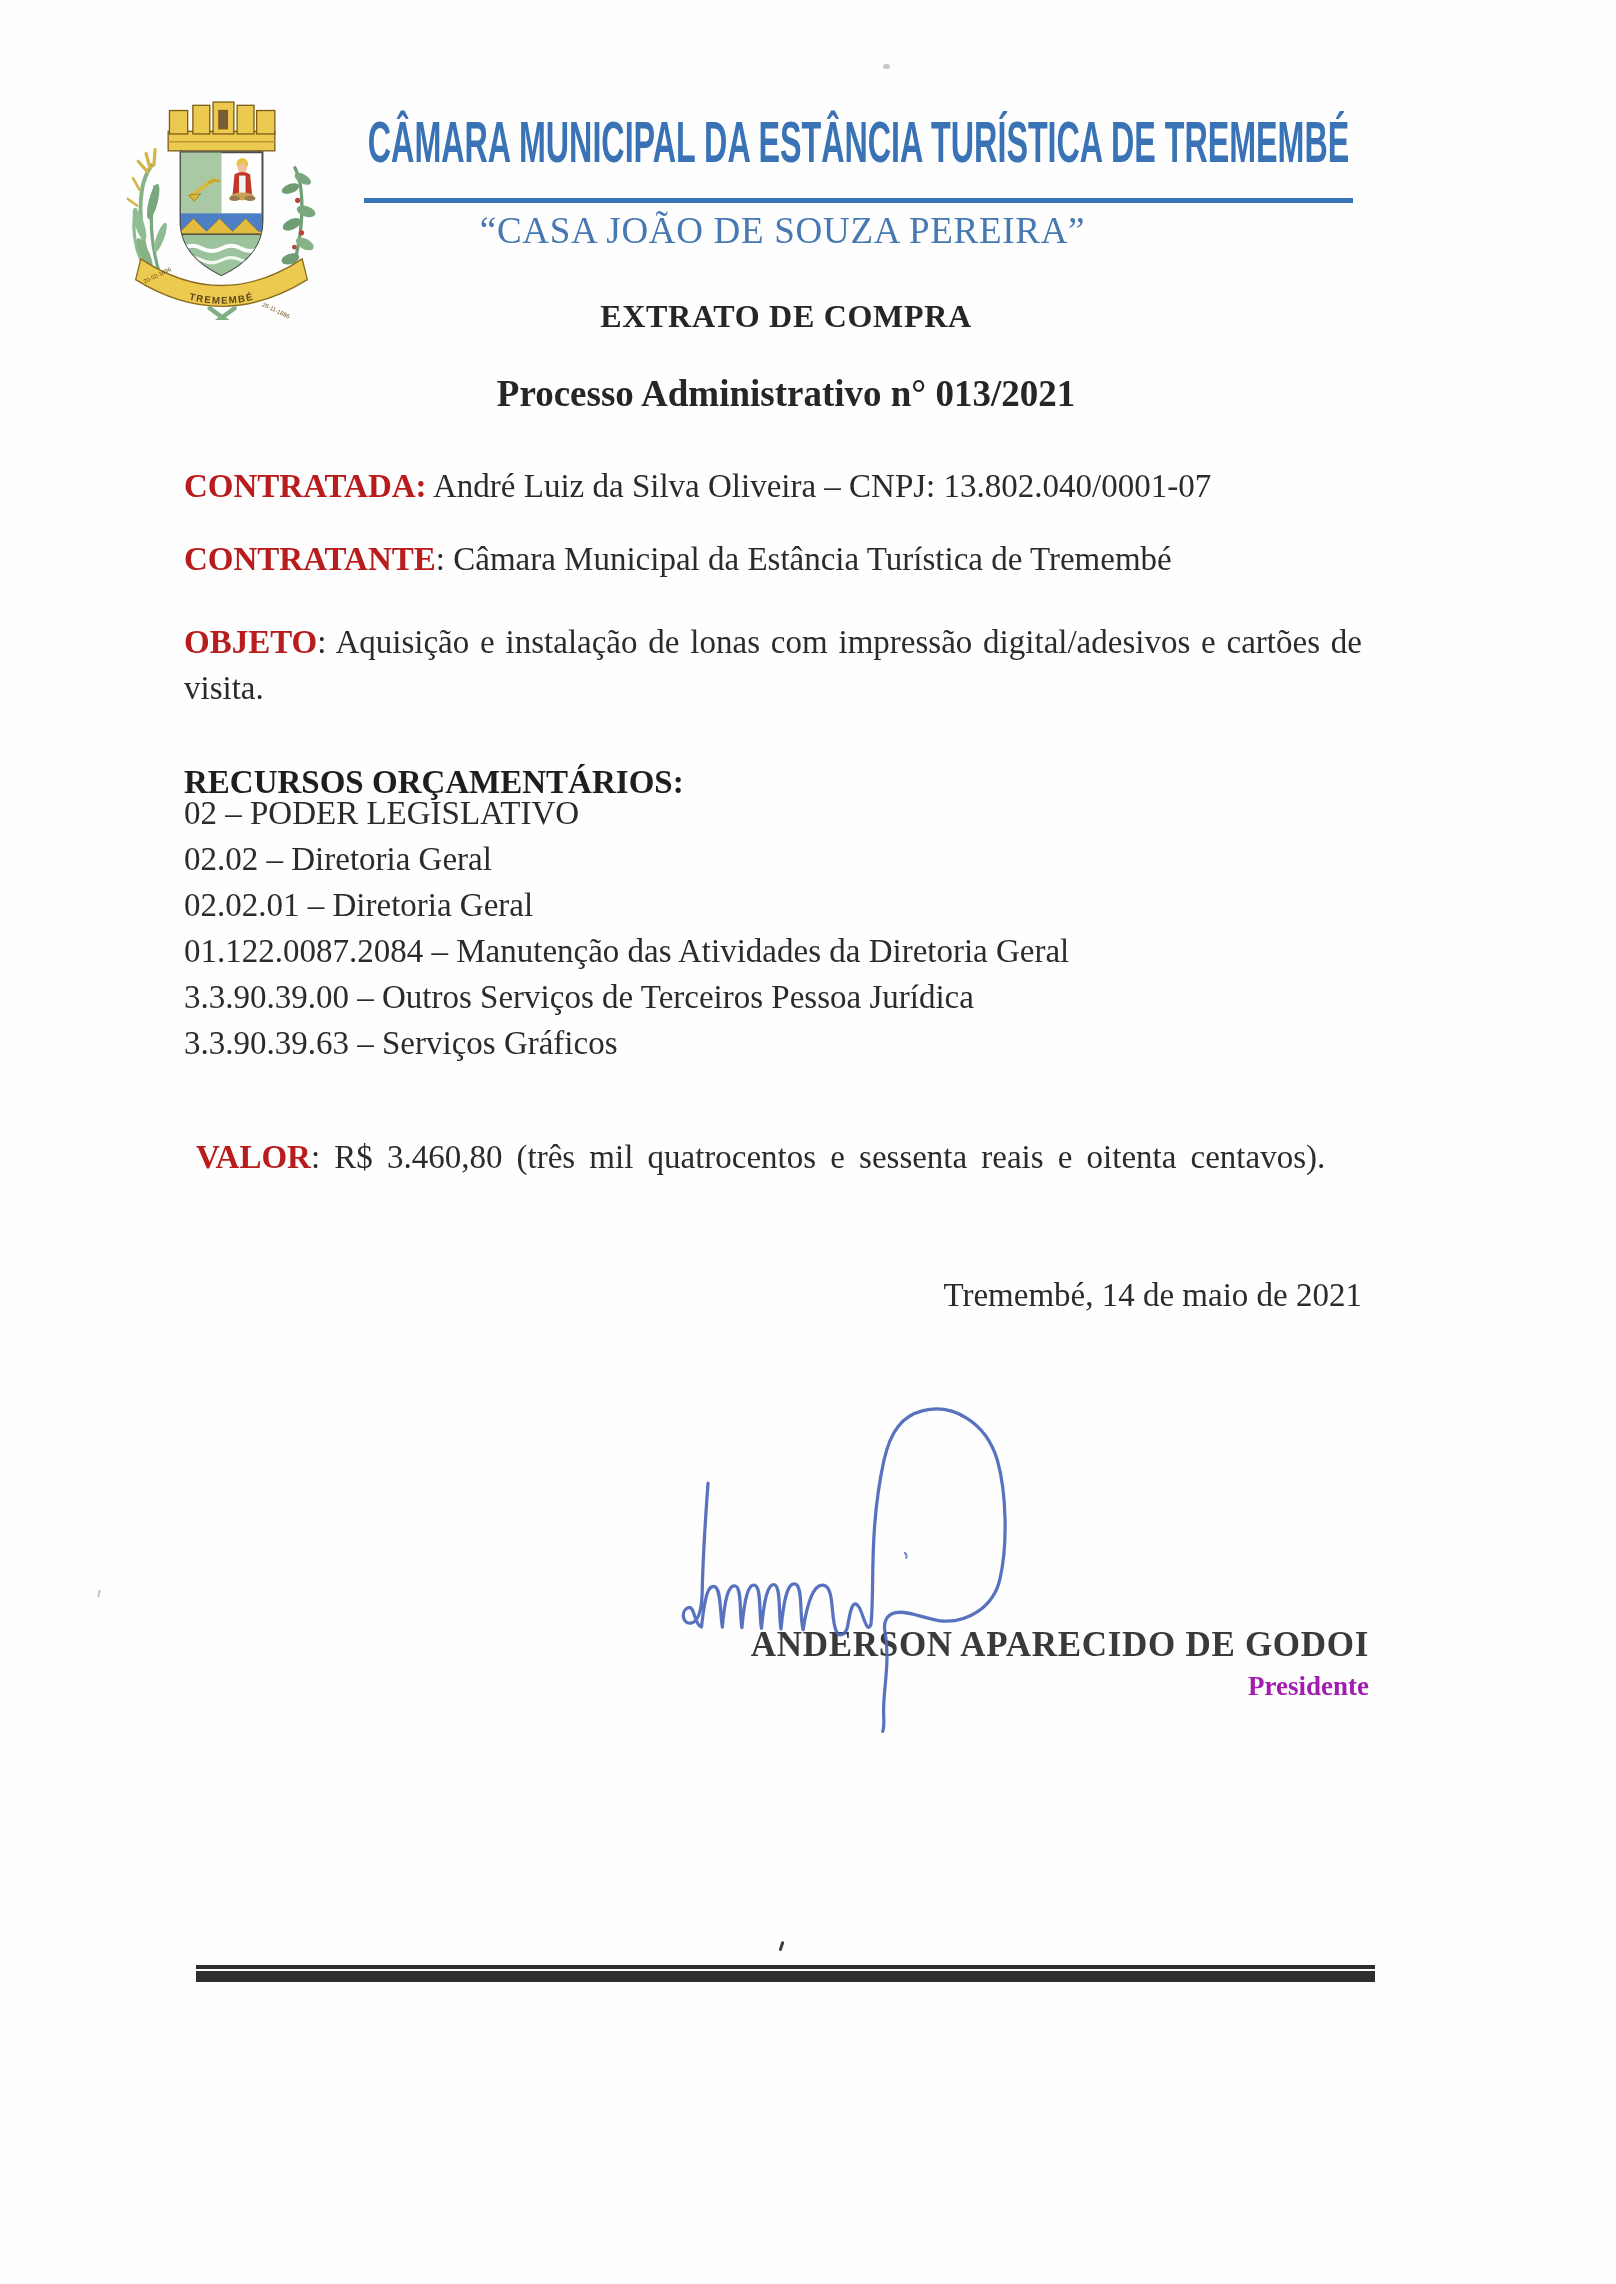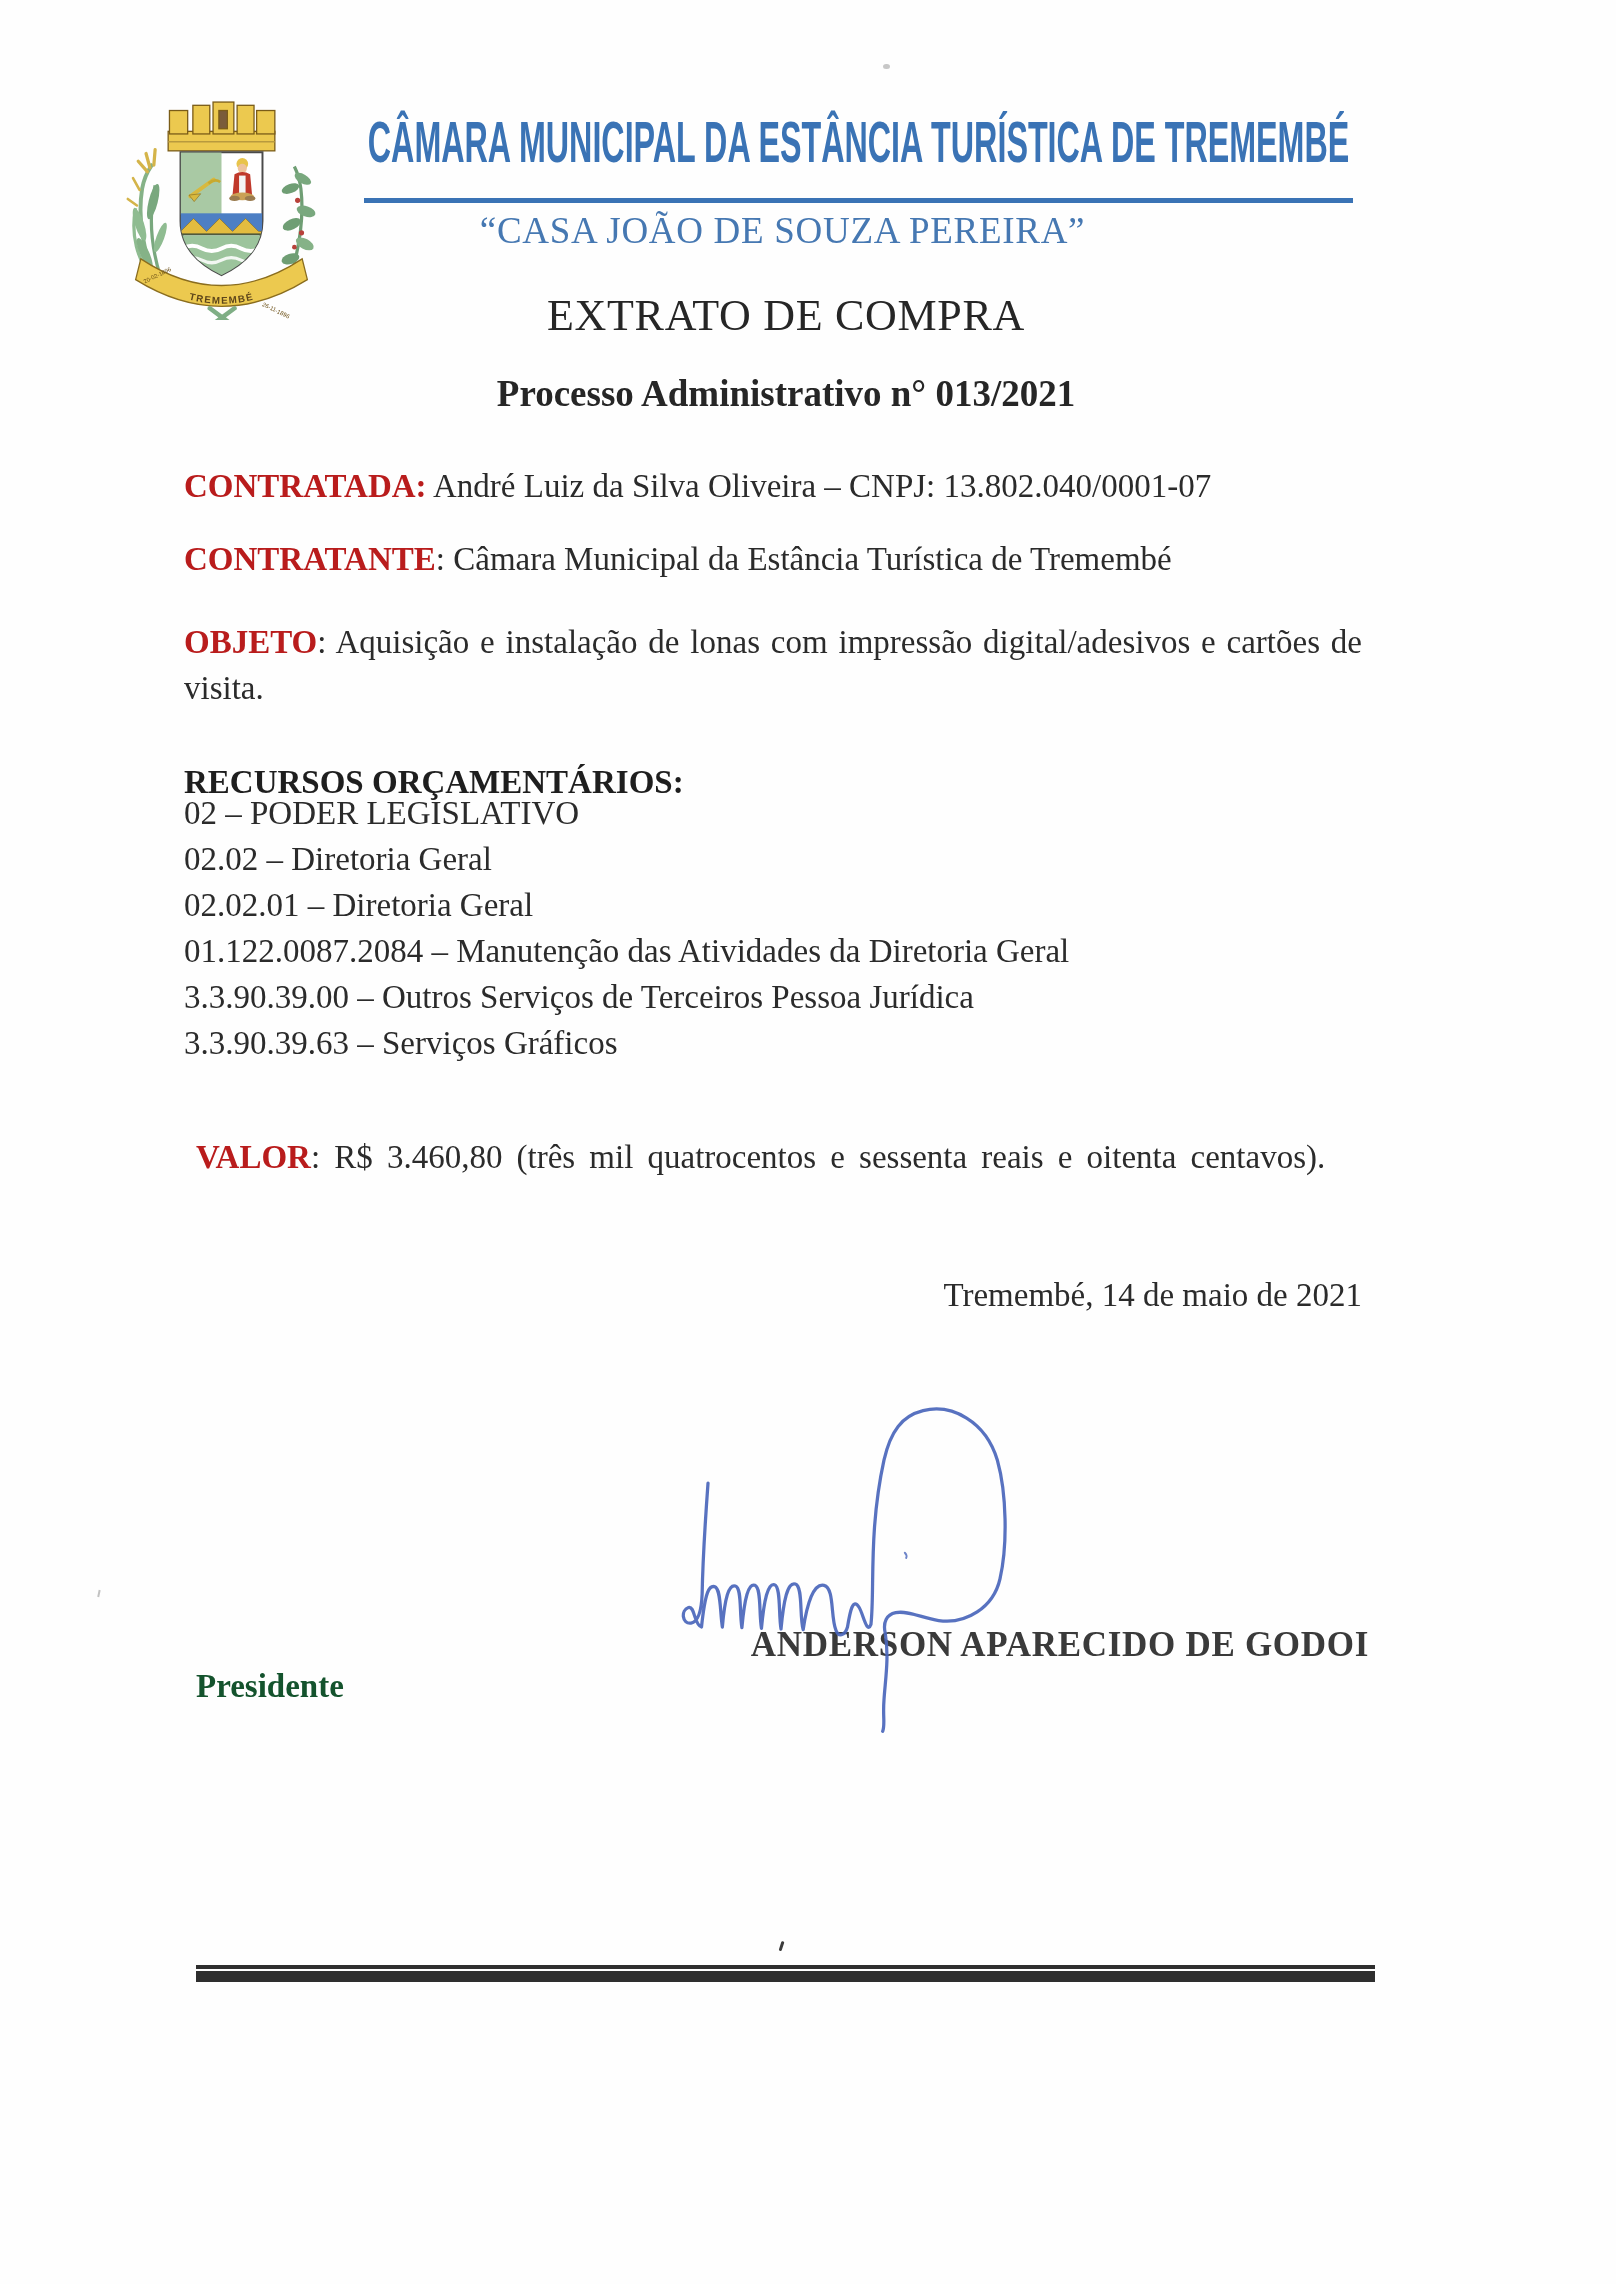--- a/index.html
+++ b/index.html
@@ -11,37 +11,37 @@
   .abs{position:absolute;}
   
   .org-title-svg{left:365px; top:102px; width:991px; height:78px;}
   .title-underline{left:364px; top:198px; width:989px; height:4.6px; background:#3a73b5;}
   .subtitle{
     left:450px; top:207px; width:665px; text-align:center;
     font-size:37px; line-height:47px; color:#4678b2; letter-spacing:0.7px;
   }
   
   .doc-headings{left:196px; width:1180px; text-align:center; color:#262626;}
-  .h-extrato{top:295px; font-size:44px; font-weight:normal; line-height:42px; letter-spacing:0.7px;}
+  .h-extrato{top:295px; font-size:32px; font-weight:bold; line-height:42px; letter-spacing:0.7px;}
   .h-processo{top:374px; font-size:37px; font-weight:bold; line-height:40px;}
   
   .para{left:184px; width:1178px; font-size:33px; line-height:46px; color:#2b2b2b;}
   .para b{color:#b91c1c;}
   .p-contratada{top:463px;}
   .p-contratante{top:528px;margin-top:8px;}
   .p-objeto{top:619px; text-align:justify;}
   .p-recursos-h{top:743px; font-weight:bold; color:#1e1e1e;margin-top:16px;}
   .p-recursos-list{top:790px; line-height:46px;}
   .p-valor{top:1134px; text-align:justify; word-spacing:5.9px;margin-left:12px;}
   .p-dateline{top:1272px; text-align:right;}
   
   .sig-name{left:196px; top:1626px; width:1173px; text-align:right;
             font-size:35px; font-weight:bold; line-height:38px; color:#3a3a3a; letter-spacing:0.7px;}
-  .sig-role{left:196px; top:1669px; width:1173px; text-align:left;
-            font-size:33px; font-weight:bold; line-height:35px; color:#14532d;}
+  .sig-role{left:196px; top:1669px; width:1173px; text-align:right;
+            font-size:27px; font-weight:bold; line-height:35px; color:#a21caf;}
   .sig-svg{left:665px; top:1395px; width:378px; height:352px; z-index:5;}
   
   .footer-rule{left:196px; top:1965px; width:1179px;}
   .footer-rule .thin{height:3.9px; background:#2e2e2e;}
   .footer-rule .gap{height:2.6px;}
   .footer-rule .thick{height:10.4px; background:#2e2e2e;}
   
   .speck-a{left:883px; top:64px; width:6.5px; height:5.2px; border-radius:50%;
            background:#b9b9b9; opacity:.8;}
   .speck-b{left:780px; top:1941px; width:2.6px; height:10.4px; background:#3c3c3c;

